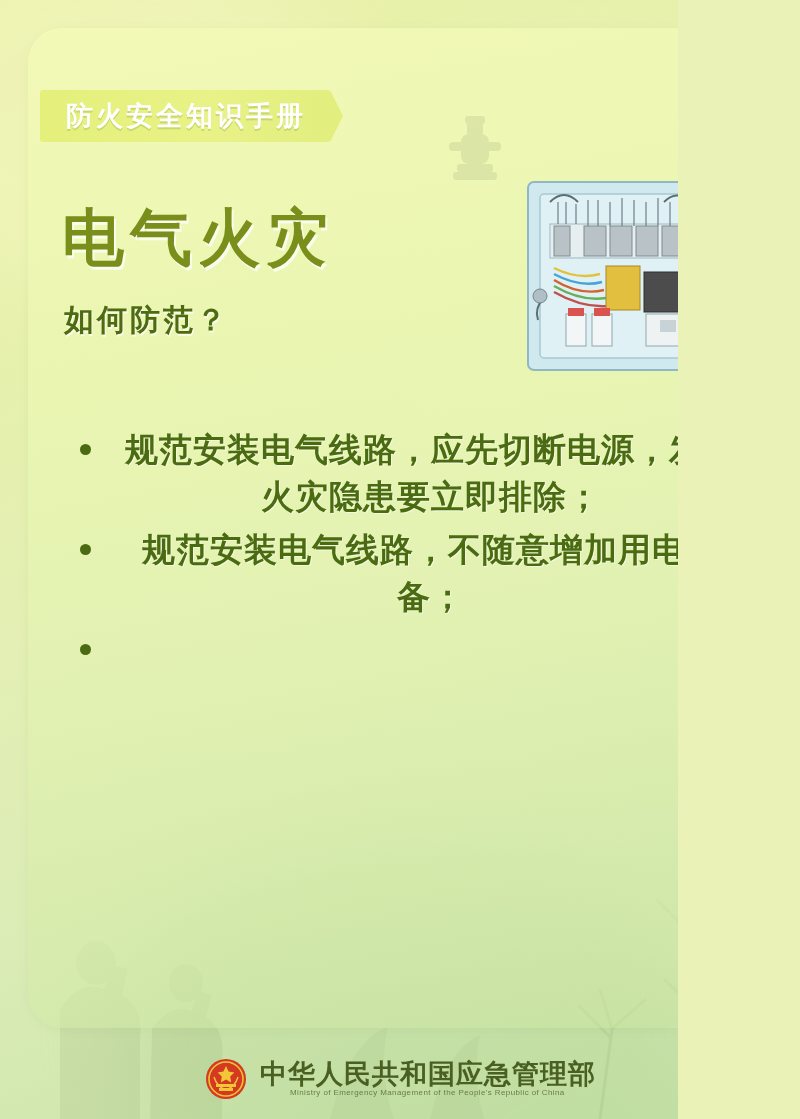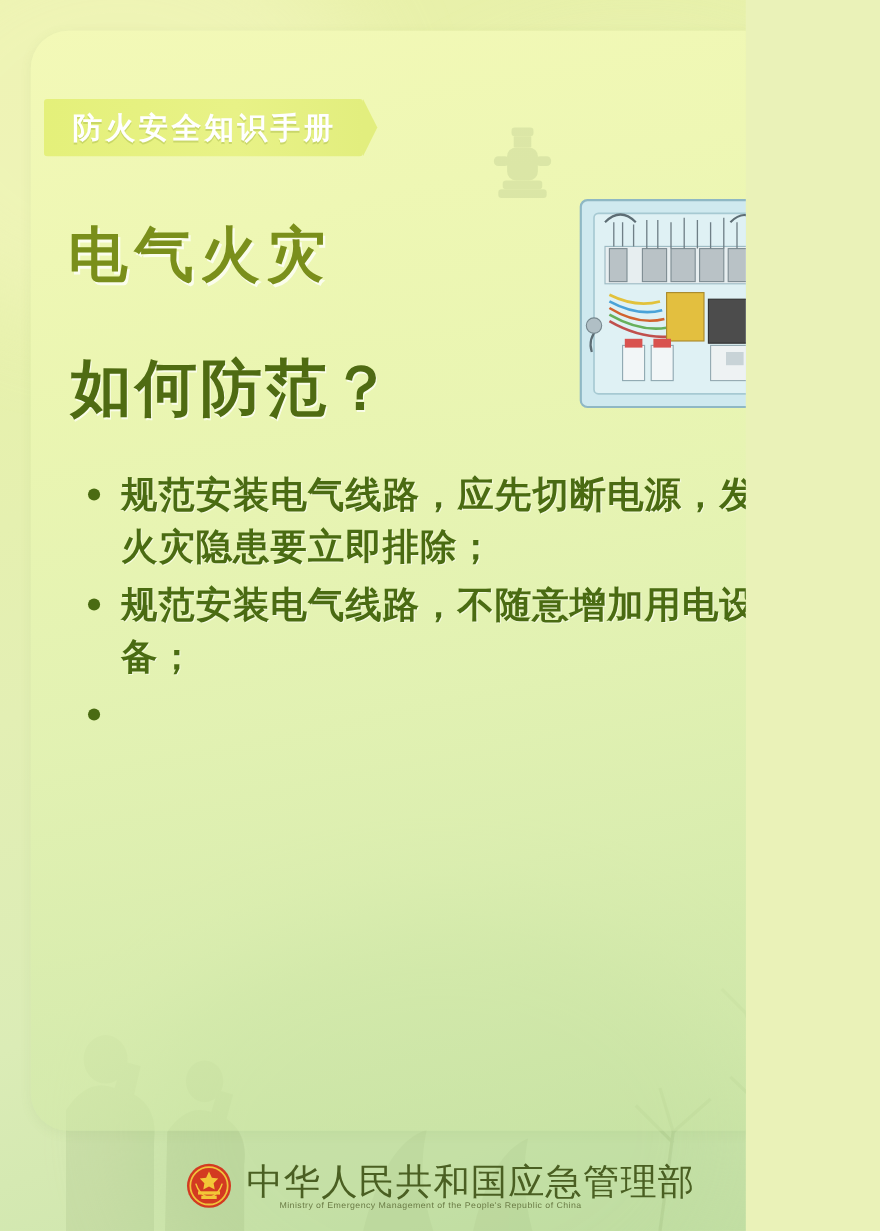--- a/index.html
+++ b/index.html
@@ -12,20 +12,21 @@
     font-family: "Liberation Sans", sans-serif;
     background: #eaf2b8;
     overflow: hidden;
   }
   .poster {
     position: relative;
     width: 678px;
     height: 1119px;
     background: linear-gradient(160deg, #e9f0a8 0%, #e7f1ac 22%, #e3efb4 48%, #dbecb6 70%, #cfe6ae 88%, #c3dfa4 100%);
     overflow: hidden;
+    text-align: center;
   }
   
   .bg-blob {
     position: absolute;
     border-radius: 50%;
     filter: blur(40px);
     opacity: .55;
   }
   .blob-a { left: -120px; top: -80px; width: 460px; height: 380px; background: #f3f7c0; }
   .blob-b { right: -140px; top: 60px; width: 480px; height: 420px; background: #edf5bd; }
@@ -87,31 +88,31 @@
     letter-spacing: 3px;
     color: #ffffff;
     text-shadow: 0 2px 0 rgba(150,170,60,.35);
     font-family: "Liberation Sans", sans-serif;
   }
 
   .title {
     position: absolute;
     left: 34px;
     top: 168px;
-    font-size: 54px;
+    font-size: 62px;
     font-weight: bold;
     letter-spacing: 6px;
     color: #7a8f1b;
     text-shadow: 2px 3px 0 rgba(255,255,255,.75);
   }
   .subtitle {
     position: absolute;
     left: 36px;
-    top: 288px;
-    font-size: 56px;
+    top: 272px;
+    font-size: 30px;
     font-weight: bold;
     letter-spacing: 3px;
     color: #4f6b12;
     text-shadow: 1px 2px 0 rgba(255,255,255,.7);
   }
 
   .illustration {
     position: absolute;
     right: 48px;
     top: 140px;
@@ -164,22 +165,22 @@
     height: 44px;
     flex: none;
   }
   .footer-text {
     display: flex;
     flex-direction: column;
     align-items: flex-start;
     line-height: 1.1;
   }
   .footer-cn {
-    font-size: 33px;
-    font-weight: normal;
+    font-size: 27px;
+    font-weight: bold;
     letter-spacing: 1px;
     color: #4a5f22;
   }
   .footer-en {
     font-size: 8px;
     letter-spacing: .4px;
     color: #6b7c46;
     transform: scaleY(.95);
     margin-left: 30px;
   }

